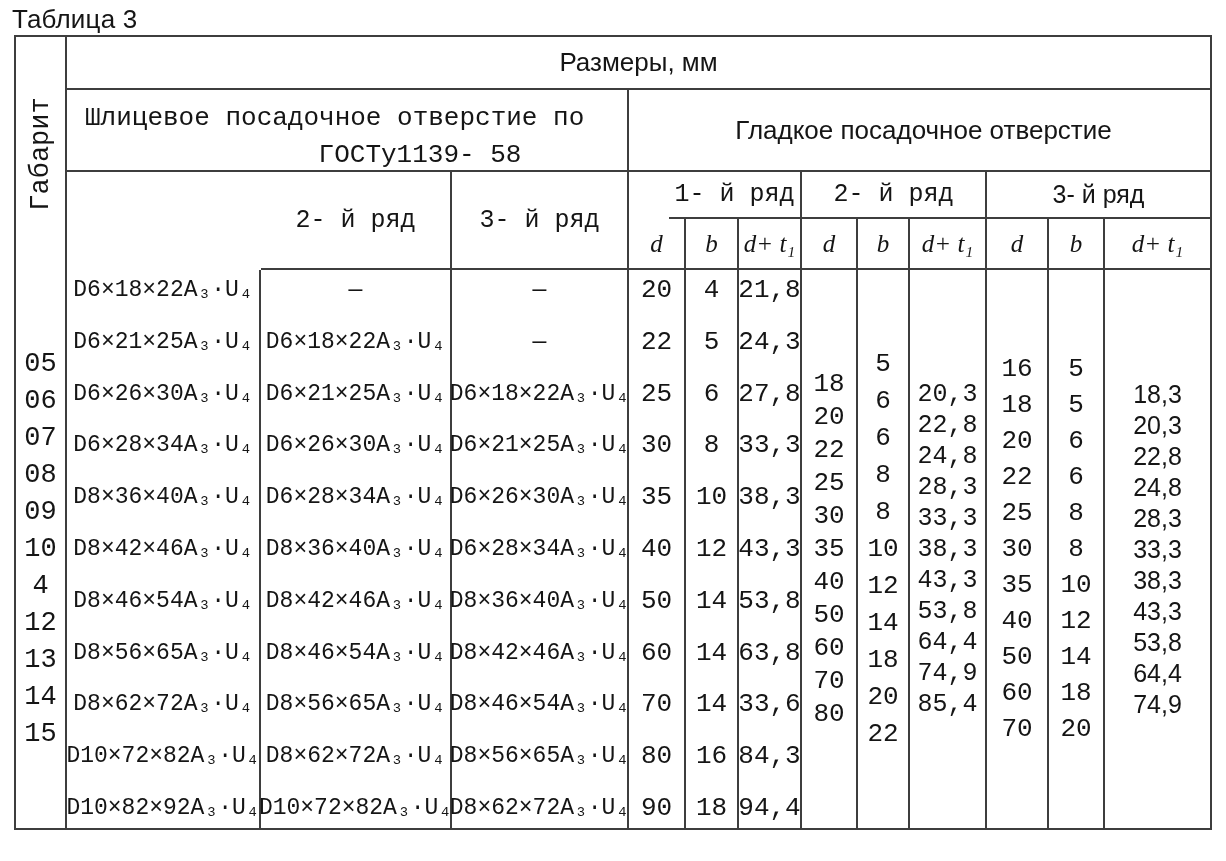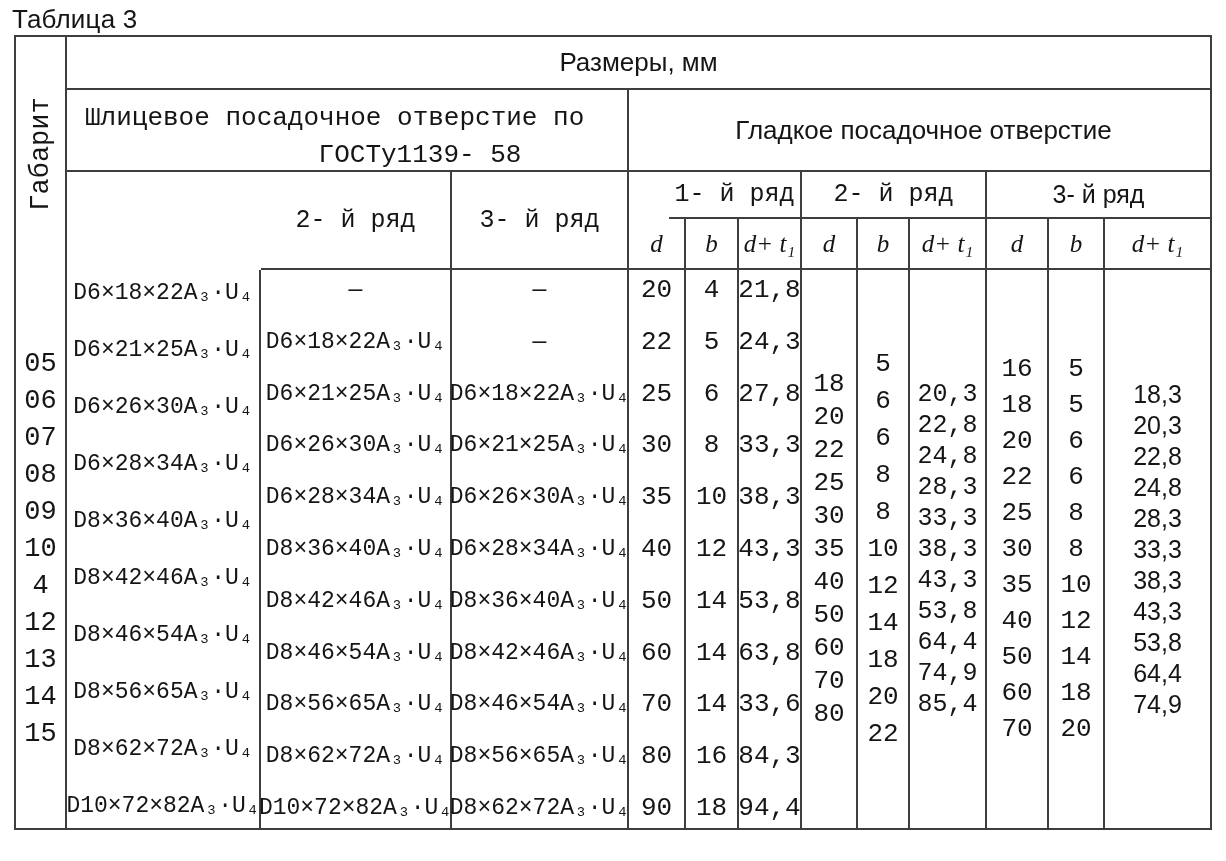--- a/index.html
+++ b/index.html
@@ -124,20 +124,21 @@
       <div class="li">D6×18×22A₃·U₄</div>
       <div class="li">D6×21×25A₃·U₄</div>
       <div class="li">D6×26×30A₃·U₄</div>
       <div class="li">D6×28×34A₃·U₄</div>
       <div class="li">D8×36×40A₃·U₄</div>
       <div class="li">D8×42×46A₃·U₄</div>
       <div class="li">D8×46×54A₃·U₄</div>
       <div class="li">D8×56×65A₃·U₄</div>
       <div class="li">D8×62×72A₃·U₄</div>
       <div class="li">D10×72×82A₃·U₄</div>
+      <div class="li">D10×82×92A₃·U₄</div>
     </div>
   <div class="cell body bc3 br stack-rows spline">
       <div class="li">—</div>
       <div class="li">D6×18×22A₃·U₄</div>
       <div class="li">D6×21×25A₃·U₄</div>
       <div class="li">D6×26×30A₃·U₄</div>
       <div class="li">D6×28×34A₃·U₄</div>
       <div class="li">D8×36×40A₃·U₄</div>
       <div class="li">D8×42×46A₃·U₄</div>
       <div class="li">D8×46×54A₃·U₄</div>

